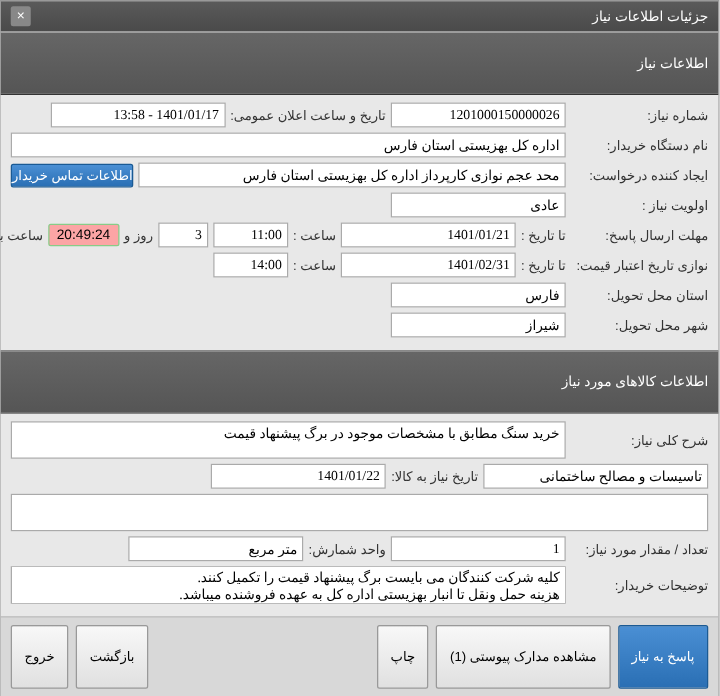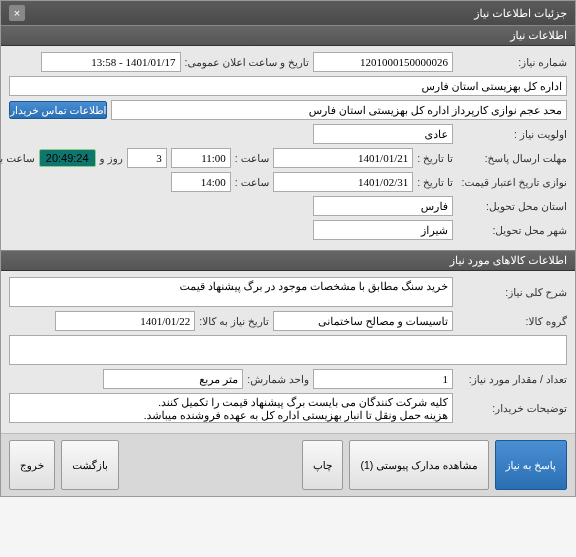--- a/index.html
+++ b/index.html
@@ -29,21 +29,21 @@
   width: 16px;
   height: 16px;
   line-height: 16px;
   text-align: center;
   cursor: pointer;
   border-radius: 2px;
 }
 .section-header {
   background: linear-gradient(#666, #555);
   color: #fff;
-  padding: 3px 8px;
+  padding: 18px 8px;
   font-size: 11px;
   border-top: 1px solid #888;
   border-bottom: 1px solid #333;
 }
 .form-body {
   background: #e8e8e8;
   padding: 6px 8px;
 }
 .row {
   display: flex;
@@ -70,21 +70,21 @@
   font-family: Tahoma;
   font-size: 11px;
   height: 20px;
 }
 textarea { height: auto; resize: none; }
 .w-full { flex: 1; }
 .w-140 { width: 140px; }
 .w-60 { width: 60px; }
 .w-40 { width: 40px; }
 .countdown {
-  background: #0f766e;
+  background: #fca5a5;
   border: 1px solid #8c8;
   padding: 2px 6px;
   border-radius: 2px;
   font-size: 11px;
 }
 .btn-blue {
   background: linear-gradient(#4a8fd4, #2a6fb4);
   color: #fff;
   border: 1px solid #1a5a94;
   padding: 2px 0;
@@ -130,24 +130,26 @@
   <div class="form-body">
 
     <div class="row">
       <span class="label">شماره نیاز:</span>
       <input type="text" class="w-140" value="1201000150000026" style="">
       <span class="label-inline">تاریخ و ساعت اعلان عمومی:</span>
       <input type="text" class="w-140" value="1401/01/17 - 13:58" style="">
     </div>
 
     <div class="row">
+      <span class="label">نام دستگاه خریدار:</span>
       <input type="text" class="w-full" value="اداره کل بهزیستی استان فارس" style="">
     </div>
 
     <div class="row">
+      <span class="label">ایجاد کننده درخواست:</span>
       <input type="text" class="w-full" value="محد عجم نوازی کارپرداز اداره کل بهزیستی استان فارس" style="">
       <button class="btn-blue">اطلاعات تماس خریدار</button>
     </div>
 
     <div class="row">
       <span class="label">اولویت نیاز :</span>
       <input type="text" class="w-140" value="عادی" style="">
     </div>
 
     <div class="row">
@@ -185,21 +187,20 @@
   <div class="section-header">اطلاعات کالاهای مورد نیاز</div>
 
   <div class="form-body">
 
     <div class="row">
       <span class="label">شرح کلی نیاز:</span>
       <textarea rows="2" class="w-full" style="">خرید سنگ مطابق با مشخصات موجود در برگ پیشنهاد قیمت</textarea>
     </div>
 
     <div class="row">
-      <span class="label">گروه کالا:</span>
       <input type="text" style="width: 180px;" value="تاسیسات و مصالح ساختمانی">
       <span class="label-inline">تاریخ نیاز به کالا:</span>
       <input type="text" class="w-140" value="1401/01/22" style="">
     </div>
 
     <div class="row">
       <textarea rows="2" class="w-full" style=""></textarea>
     </div>
 
     <div class="row">

